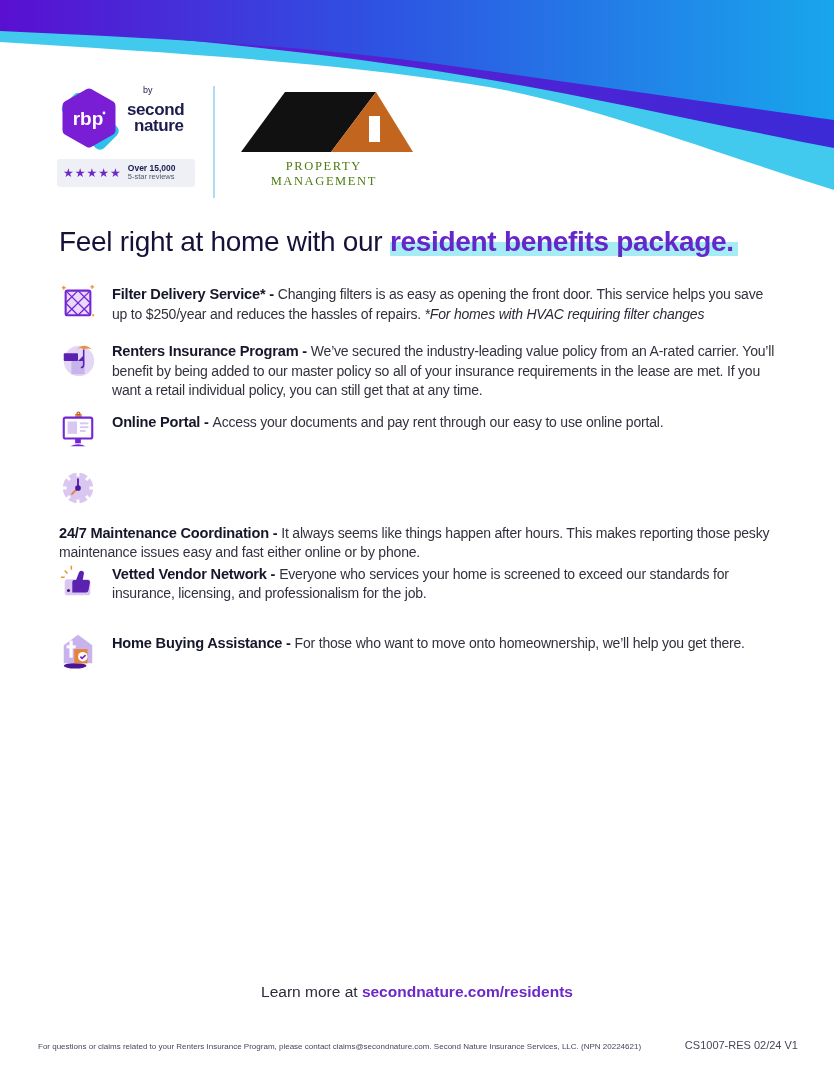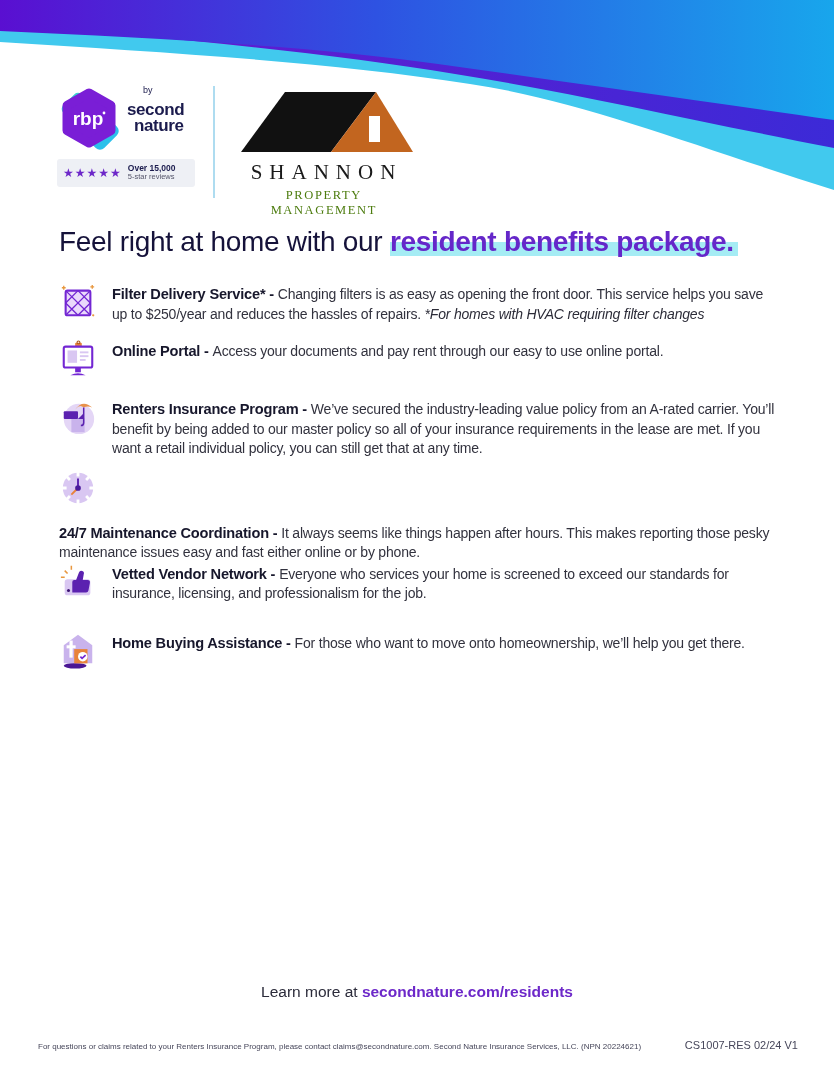--- a/index.html
+++ b/index.html
@@ -119,69 +119,68 @@
     </div>
 
     <div class="divider"></div>
 
     <div class="shannon-block">
       <svg class="roof" viewBox="0 0 180 70" aria-hidden="true">
         <polygon points="8,66 52,6 143,6 98,66" fill="#111111"></polygon>
         <polygon points="143,6 98,66 180,66" fill="#c2651f"></polygon>
         <rect x="136" y="30" width="11" height="26" fill="#ffffff"></rect>
       </svg>
-      <div class="shannon-name">SHANNON</div>
       <div class="shannon-sub">PROPERTY MANAGEMENT</div>
     </div>
   </div>
 
   <h1 class="headline">
     <span class="pre">Feel right at home with our </span><span class="hl">resident benefits package.</span>
   </h1>
 
   <div class="benefits">
 
     <div class="benefit mb1">
       <svg class="bicon" viewBox="0 0 40 40" aria-hidden="true">
         <path d="M3 5 h4 M5 3 v4" stroke="#e8973f" stroke-width="1.4"></path>
         <path d="M33 4 h4 M35 2 v4" stroke="#e8973f" stroke-width="1.4"></path>
         <circle cx="36" cy="34" r="1.2" fill="#e8973f"></circle>
         <rect x="7" y="8" width="26" height="26" rx="2" fill="#ead9fb" stroke="#7326d3" stroke-width="2.2"></rect>
         <path d="M7 8 L33 34 M33 8 L7 34 M20 8 L7 21 M20 8 L33 21 M7 21 L20 34 M33 21 L20 34" stroke="#7326d3" stroke-width="1.4" fill="none"></path>
       </svg>
       <p class="btext"><strong>Filter Delivery Service* - </strong><span>Changing filters is as easy as opening the front door. This service helps you save up to $250/year and reduces the hassles of repairs. </span><em>*For homes with HVAC requiring filter changes</em></p>
+    </div>
+
+    <div class="benefit mb2">
+      <svg class="bicon" viewBox="0 0 40 40" aria-hidden="true">
+        <circle cx="21" cy="22" r="16" fill="#e4d6f6"></circle>
+        <polygon points="13,21 27,21 27,36 13,36" fill="#c9b3ec"></polygon>
+        <rect x="5" y="14" width="15" height="8" rx="1" fill="#5b21b0"></rect>
+        <path d="M20 22 L26 16 L26 22 Z" fill="#5b21b0"></path>
+        <path d="M17 12 Q25 1 35 10 Q30 8 26 10 Q22 6 17 12 Z" fill="#e8914a"></path>
+        <path d="M26 10 v16 q0 3 -3 3" stroke="#5b21b0" stroke-width="1.6" fill="none"></path>
+      </svg>
+      <p class="btext"><strong>Renters Insurance Program - </strong><span>We’ve secured the industry-leading value policy from an A-rated carrier. You’ll benefit by being added to our master policy so all of your insurance requirements in the lease are met. If you want a retail individual policy, you can still get that at any time.</span></p>
     </div>
 
     <div class="benefit mb3">
       <svg class="bicon" viewBox="0 0 40 40" aria-hidden="true">
         <rect x="17" y="3" width="7" height="6" rx="1" fill="#e8833a"></rect>
         <rect x="19" y="1" width="3" height="3" rx="1.5" fill="none" stroke="#b05a1e" stroke-width="1.2"></rect>
         <rect x="5" y="7" width="30" height="22" rx="2" fill="#ffffff" stroke="#7326d3" stroke-width="2.2"></rect>
         <rect x="9" y="11" width="10" height="13" fill="#d9c7f2"></rect>
         <rect x="22" y="12" width="9" height="2" fill="#d9c7f2"></rect>
         <rect x="22" y="16" width="9" height="2" fill="#d9c7f2"></rect>
         <rect x="22" y="20" width="6" height="2" fill="#d9c7f2"></rect>
         <rect x="17" y="29" width="6" height="5" fill="#7326d3"></rect>
         <path d="M12 37 q8 -4 16 0 Z" fill="#7326d3"></path>
       </svg>
       <p class="btext"><strong>Online Portal - </strong><span>Access your documents and pay rent through our easy to use online portal.</span></p>
     </div>
 
-    <div class="benefit mb2">
-      <svg class="bicon" viewBox="0 0 40 40" aria-hidden="true">
-        <circle cx="21" cy="22" r="16" fill="#e4d6f6"></circle>
-        <polygon points="13,21 27,21 27,36 13,36" fill="#c9b3ec"></polygon>
-        <rect x="5" y="14" width="15" height="8" rx="1" fill="#5b21b0"></rect>
-        <path d="M20 22 L26 16 L26 22 Z" fill="#5b21b0"></path>
-        <path d="M17 12 Q25 1 35 10 Q30 8 26 10 Q22 6 17 12 Z" fill="#e8914a"></path>
-        <path d="M26 10 v16 q0 3 -3 3" stroke="#5b21b0" stroke-width="1.6" fill="none"></path>
-      </svg>
-      <p class="btext"><strong>Renters Insurance Program - </strong><span>We’ve secured the industry-leading value policy from an A-rated carrier. You’ll benefit by being added to our master policy so all of your insurance requirements in the lease are met. If you want a retail individual policy, you can still get that at any time.</span></p>
-    </div>
-
     <div class="benefit mb4">
       <svg class="bicon" viewBox="0 0 40 40" aria-hidden="true">
         <circle cx="20" cy="20" r="16" fill="#d9c7f2"></circle>
         <g stroke="#ffffff" stroke-width="3">
           <path d="M20 3 v5 M20 32 v5 M3 20 h5 M32 20 h5 M8 8 l3.5 3.5 M28.5 28.5 L32 32 M32 8 l-3.5 3.5 M11.5 28.5 L8 32"></path>
         </g>
         <path d="M20 20 L20 10" stroke="#5b21b0" stroke-width="2"></path>
         <path d="M20 20 L13 27" stroke="#e8833a" stroke-width="2"></path>
         <circle cx="20" cy="20" r="3" fill="#4a1a9c"></circle>
       </svg>

